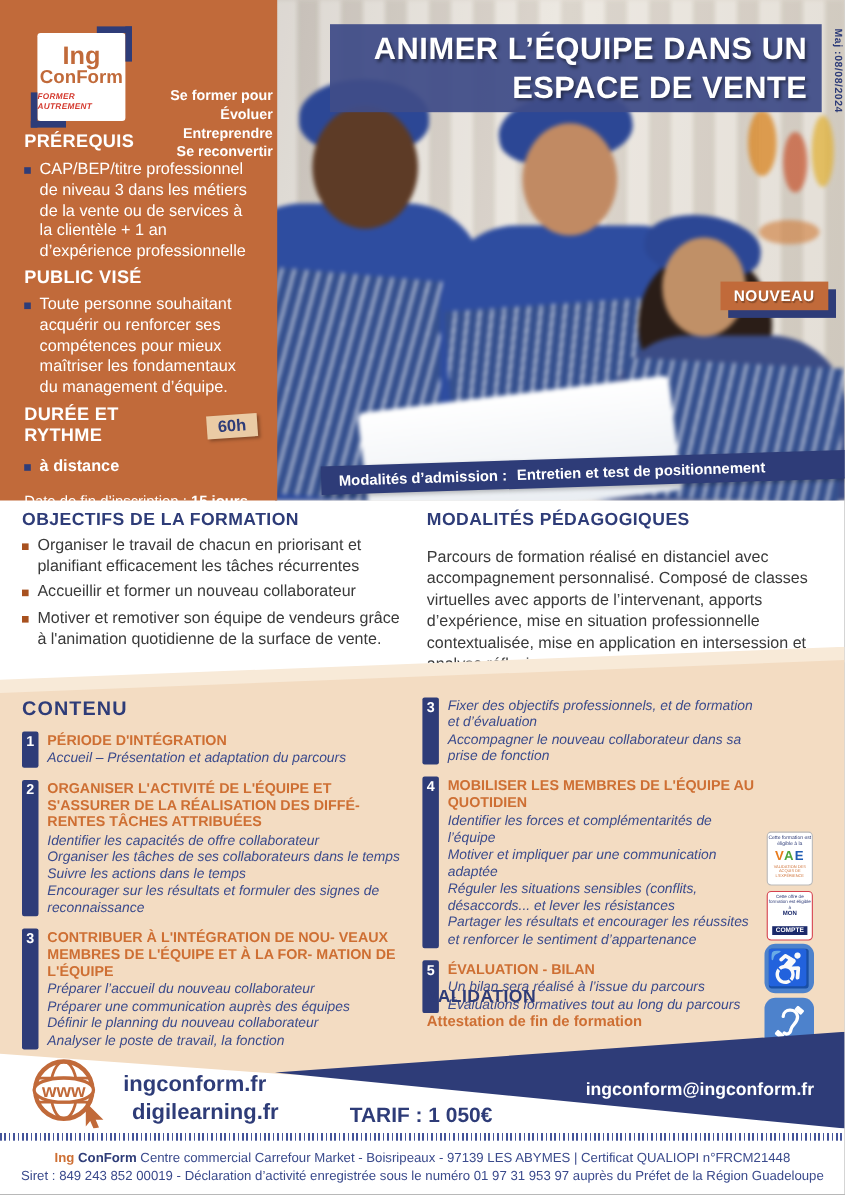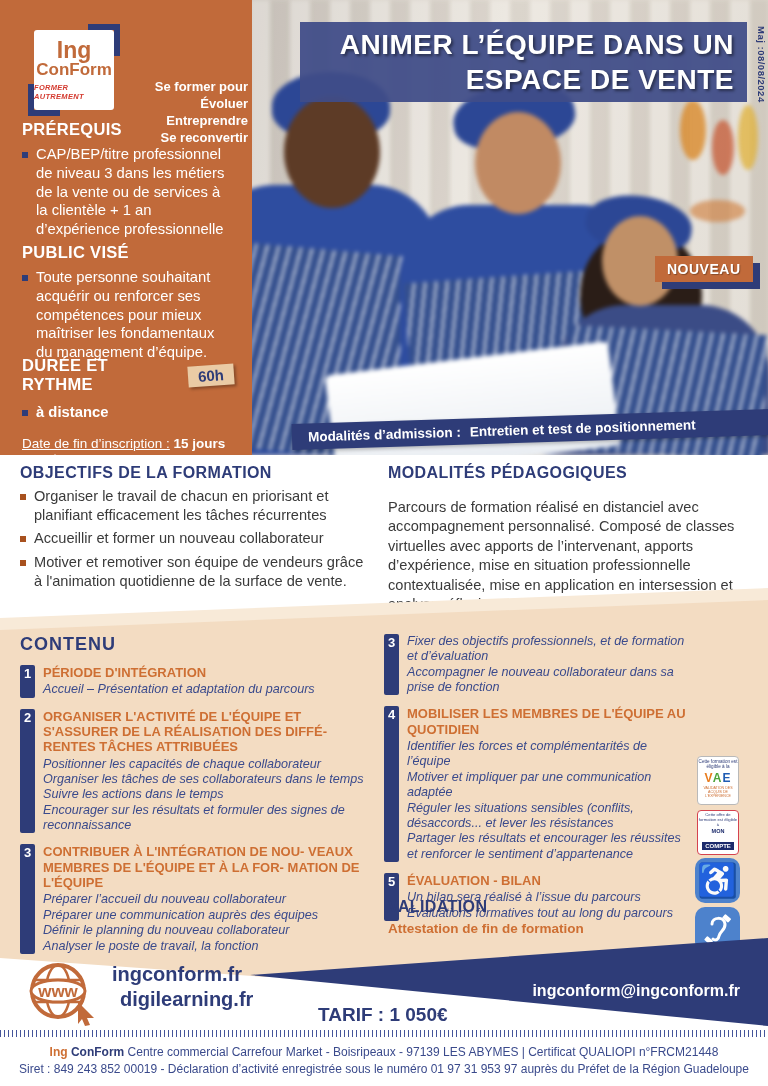--- a/index.html
+++ b/index.html
@@ -109,21 +109,21 @@
   .contact-wedge{position:absolute;left:0;top:900px;width:768px;height:146px;background:#2E3C78;
                  clip-path:polygon(250px 75px,768px 38px,768px 126px);}
   .contact-line{position:absolute;left:380px;top:946px;width:362px;display:flex;
                 justify-content:flex-end;align-items:baseline;gap:16px;z-index:5;}
   .contact-line .cl{color:#fff;font-weight:bold;font-size:17px;}
   .contact-line .cp{color:#fff;font-weight:bold;font-size:23px;letter-spacing:.5px;}
   .contact-mail{position:absolute;left:380px;top:982px;width:360px;text-align:right;color:#fff;
                 font-weight:bold;font-size:16px;z-index:5;}
   .tarif{position:absolute;left:318px;top:1004px;color:#2E3C78;font-weight:bold;font-size:19px;z-index:5;}
   .web{position:absolute;left:26px;top:962px;display:flex;z-index:5;}
-  .sites{margin-left:14px;color:#2E3C78;font-weight:bold;font-size:20px;line-height:25px;}
+  .sites{margin-left:14px;margin-top:12px;color:#2E3C78;font-weight:bold;font-size:20px;line-height:25px;}
   .sites .s2{margin-left:8px;}
   .hatch{position:absolute;left:0;top:1030px;width:768px;height:7px;
          background:repeating-linear-gradient(90deg,#44549a 0 1.5px,transparent 1.5px 4px);}
   .footer{position:absolute;left:0;top:1044px;width:768px;text-align:center;color:#3A4A8C;
           font-size:12px;line-height:17px;}
   .footer .bi{color:#CE6F33;font-weight:bold;}
   .footer .bc{color:#2E3C78;font-weight:bold;}
 </style>
 </head>
 <body>
@@ -190,21 +190,21 @@
   </div>
 
   <div class="sb" style="top:243px;">
     <div class="sb-h">PUBLIC VISÉ</div>
     <div class="sb-row">
       <span class="sq"></span>
       <span class="sb-t">Toute personne souhaitant acquérir ou renforcer ses compétences pour mieux maîtriser les fondamentaux du management d’équipe.</span>
     </div>
   </div>
 
-  <div class="sb" style="top:356px;">
+  <div class="sb" style="top:368px;">
     <div class="duree-row">
       <span class="sb-h">DURÉE ET RYTHME</span>
       <span class="badge60">60h</span>
     </div>
     <div class="sb-row" style="margin-top:9px;text-align:right;">
       <span class="sq"></span>
       <span class="sb-t" style="font-weight:bold;">à distance</span>
     </div>
     <div class="insc">
       <span class="lab">Date de fin d’inscription :</span>
@@ -249,21 +249,21 @@
       <div class="cbody">
         <div class="ctitle">PÉRIODE D'INTÉGRATION</div>
         <div class="cline">Accueil – Présentation et adaptation du parcours</div>
       </div>
     </div>
 
     <div class="citem">
       <div class="cnum">2</div>
       <div class="cbody">
         <div class="ctitle">ORGANISER L'ACTIVITÉ DE L'ÉQUIPE ET S'ASSURER DE LA RÉALISATION DES DIFFÉ- RENTES TÂCHES ATTRIBUÉES</div>
-        <div class="cline">Positionner les capacités de chaque collaborateur</div>
+        <div class="cline">Identifier les capacités de offre collaborateur</div>
         <div class="cline">Organiser les tâches de ses collaborateurs dans le temps</div>
         <div class="cline">Suivre les actions dans le temps</div>
         <div class="cline">Encourager sur les résultats et formuler des signes de reconnaissance</div>
       </div>
     </div>
 
     <div class="citem">
       <div class="cnum">3</div>
       <div class="cbody">
         <div class="ctitle">CONTRIBUER À L'INTÉGRATION DE NOU- VEAUX MEMBRES DE L'ÉQUIPE ET À LA FOR- MATION DE L'ÉQUIPE</div>

